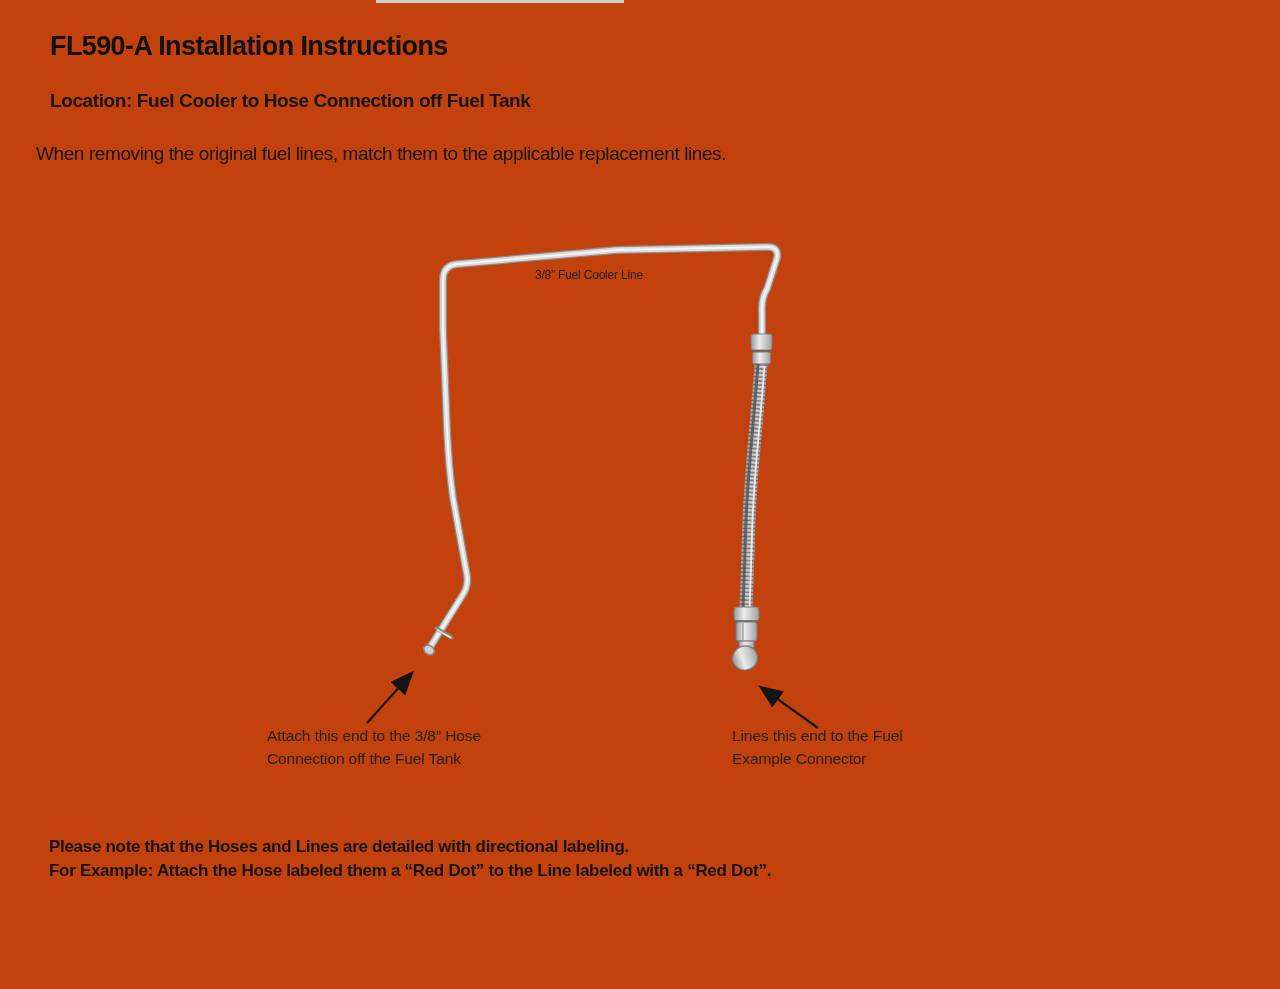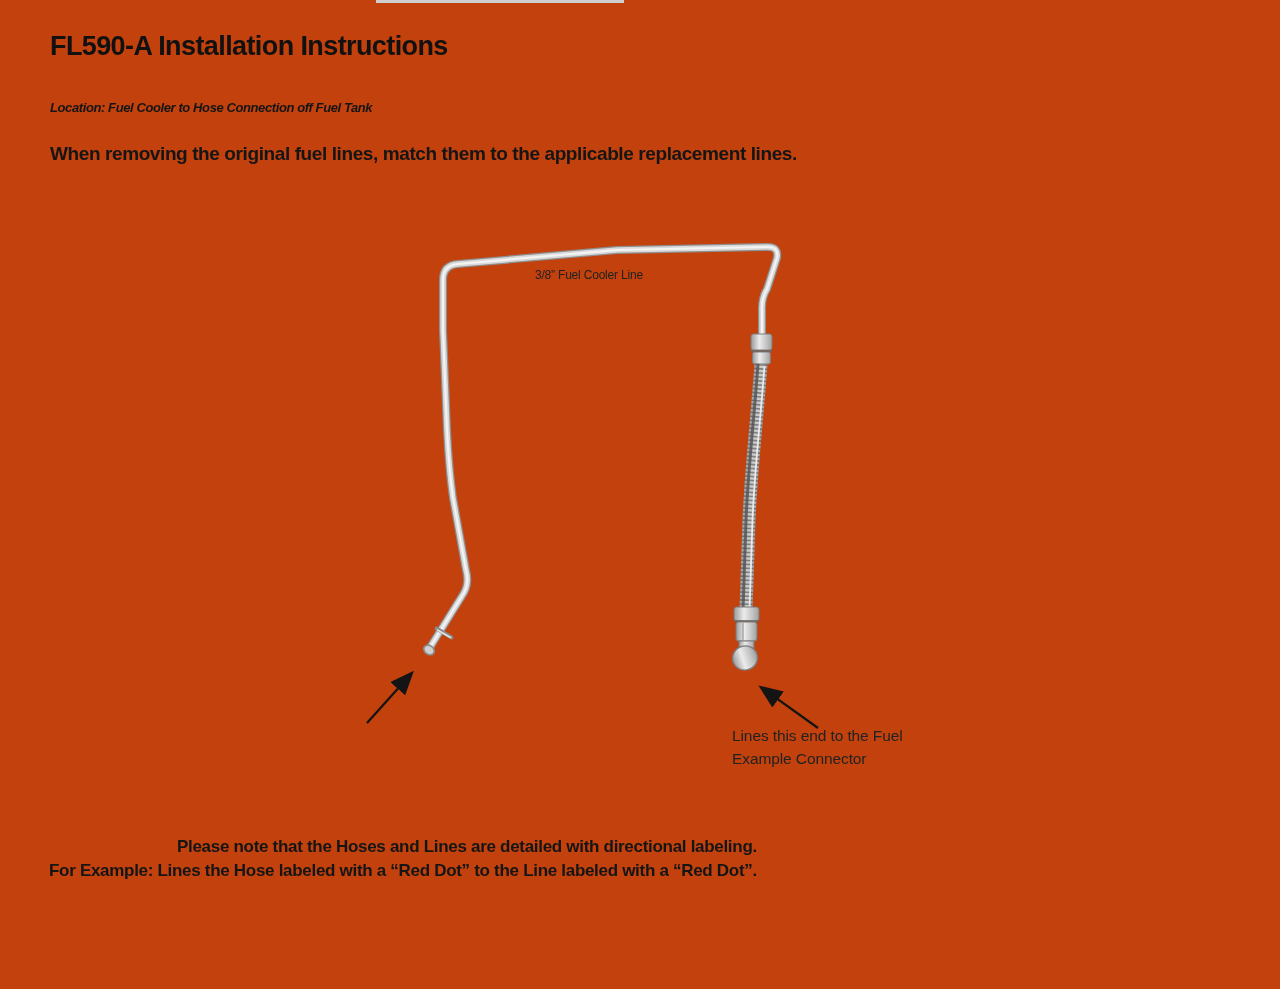--- a/index.html
+++ b/index.html
@@ -15,43 +15,43 @@
   #top-edge-line{
     left:376px;top:0;width:248px;height:3px;
     background:#cfcfcf;
   }
   #doc-title{
     left:50px;top:31px;
     font-size:27px;font-weight:bold;letter-spacing:-0.6px;
     color:#111;white-space:nowrap;
   }
   #location-line{
-    left:50px;top:100px;
-    font-size:13px;font-weight:bold;letter-spacing:-0.4px;
-    color:#151515;white-space:nowrap;font-style:italic;
+    left:50px;top:90px;
+    font-size:19px;font-weight:bold;letter-spacing:-0.4px;
+    color:#151515;white-space:nowrap;
   }
   #instruction-line{
-    left:50px;top:143px;
-    font-size:19px;font-weight:bold;letter-spacing:-0.4px;
+    left:36px;top:143px;
+    font-size:19px;font-weight:normal;letter-spacing:-0.4px;
     color:#151515;white-space:nowrap;
   }
   #part-label{
     left:535px;top:268px;
     font-size:12px;color:#222;white-space:nowrap;letter-spacing:-0.2px;
   }
   .callout{
     font-size:15.5px;line-height:23px;color:#222;letter-spacing:-0.1px;
     white-space:nowrap;
   }
   #left-callout{left:267px;top:724px;}
   #right-callout{left:732px;top:724px;}
   #notes{
     left:49px;top:835px;
     font-size:17px;font-weight:bold;letter-spacing:-0.3px;line-height:24px;
-    color:#151515;white-space:nowrap;text-align:right;
+    color:#151515;white-space:nowrap;
   }
   svg{position:absolute;left:0;top:0;}
 </style>
 </head>
 <body>
 
 <div id="page">
 
   <div id="top-edge-line" class="abs"></div>
 
@@ -114,24 +114,28 @@
       <rect x="739" y="641" width="15" height="7" fill="url(#metalH)" stroke="#7a7a7a" stroke-width="1"></rect>
       <ellipse cx="745" cy="658" rx="12.5" ry="12" transform="rotate(-18 745 658)" fill="url(#metalH)" stroke="#7d7d7d" stroke-width="1.4"></ellipse>
     </g>
 
     <line x1="367" y1="723" x2="411" y2="674" stroke="#141414" stroke-width="2.2" marker-end="url(#ah)"></line>
     <line x1="818" y1="728" x2="762" y2="688" stroke="#141414" stroke-width="2.2" marker-end="url(#ah)"></line>
   </svg>
 
   <div id="part-label" class="abs">3/8” Fuel Cooler Line</div>
 
+  <div id="left-callout" class="abs callout">
+    <div>Attach this end to the 3/8” Hose</div>
+    <div>Connection off the Fuel Tank</div>
+  </div>
 
   <div id="right-callout" class="abs callout">
     <div>Lines this end to the Fuel</div>
     <div>Example Connector</div>
   </div>
 
   <div id="notes" class="abs">
     <div>Please note that the Hoses and Lines are detailed with directional labeling.</div>
-    <div>For Example: Lines the Hose labeled with a “Red Dot” to the Line labeled with a “Red Dot”.</div>
+    <div>For Example: Attach the Hose labeled them a “Red Dot” to the Line labeled with a “Red Dot”.</div>
   </div>
 
 </div>
 
 </body></html>

